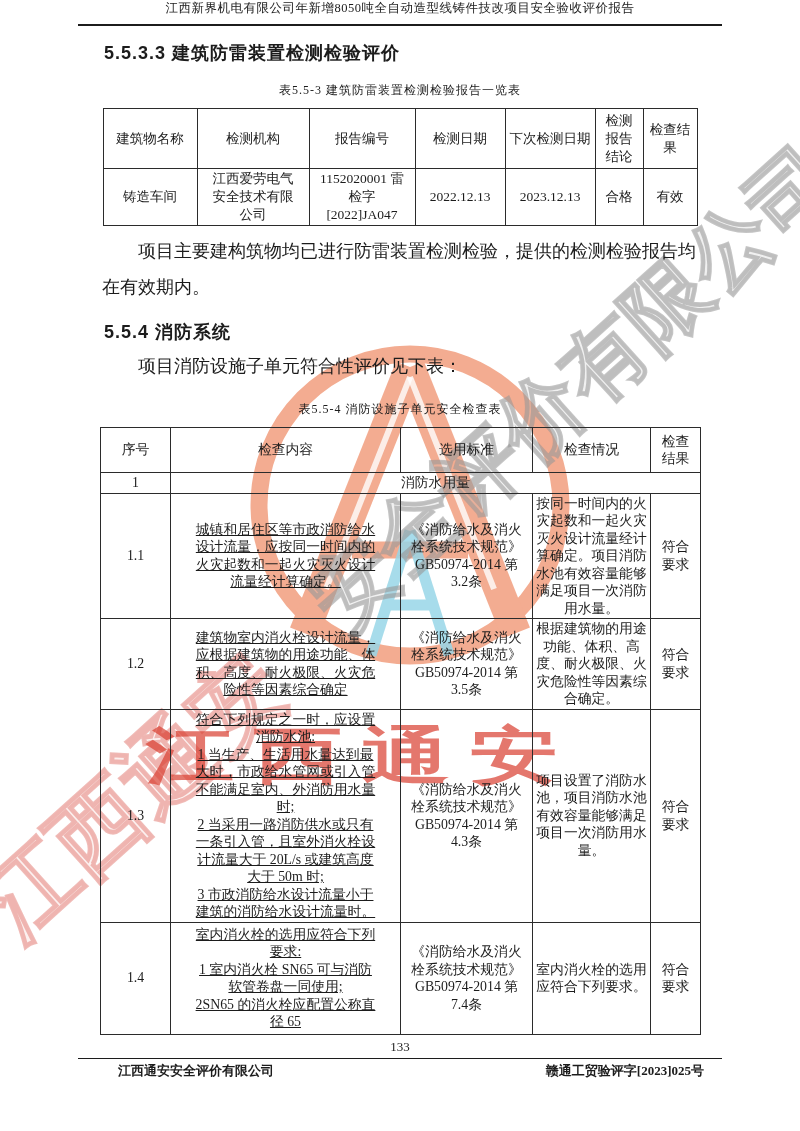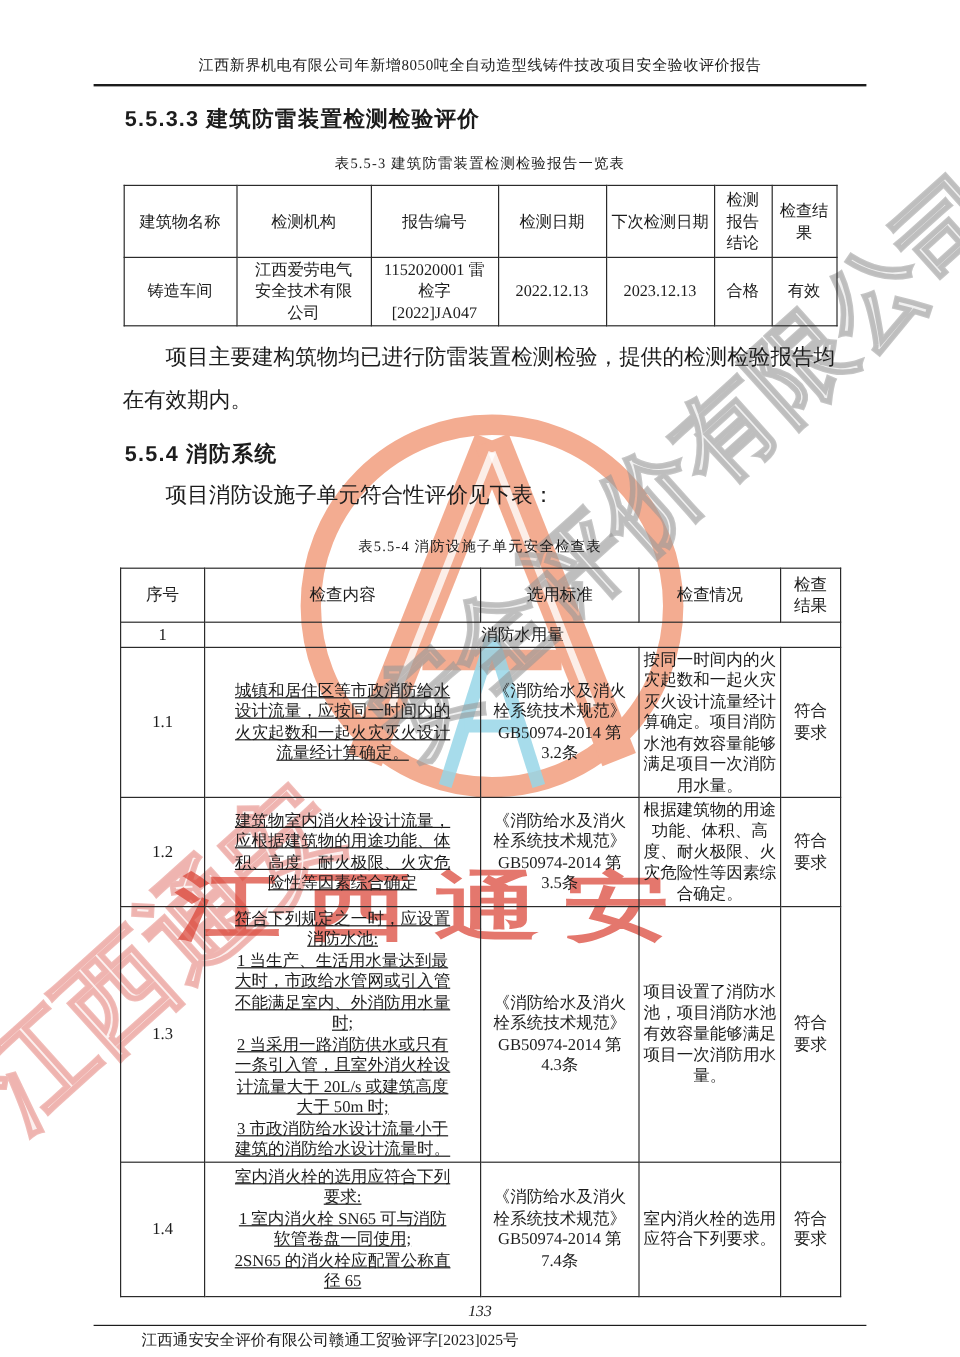--- a/index.html
+++ b/index.html
@@ -26,21 +26,21 @@
     color:rgba(185,185,185,0.22);
   }
   .wm-diag-lower {
     left:38px; top:842px; font-size:92px;
     -webkit-text-stroke:2px rgba(228,132,124,0.55);
     color:rgba(238,170,164,0.18);
   }
   .wm-diag-upper { left:362px; top:542px; font-size:84px; }
   
   .content { position:relative; z-index:1; }
-  .doc-header { padding-top:46px; text-align:center; font-size:12.5px; letter-spacing:0.5px; }
+  .doc-header { text-align:center; font-size:12.5px; letter-spacing:0.5px; }
   .header-rule { width:644px; margin:7px auto 0; border-bottom:2px solid #1c1c1c; }
   .sheet { width:600px; margin:0 auto; }
   h2.sec {
     font-family:"Liberation Sans","DejaVu Sans",sans-serif;
     font-size:18px; font-weight:bold; margin:15px 0 0 4px; letter-spacing:1px;
   }
   .tbl-caption { text-align:center; font-size:12px; margin-top:17px; letter-spacing:1px; }
   table { border-collapse:collapse; margin:9px auto 0; table-layout:fixed; }
   td,th { border:1px solid #2b2b2b; text-align:center; vertical-align:middle;
           font-weight:normal; overflow:hidden; }
@@ -58,24 +58,24 @@
   .t2 td.c-content { padding:1px 24px;text-decoration:underline; }
   .t2 td.c-standard { padding:1px 8px; }
   .t2 td.c-result { padding:1px 8px; }
   .t2 tr.group td { height:20px; }
   .t2 tr.r11 td { height:117px; }
   .t2 tr.r12 td { height:69px; }
   .t2 tr.r13 td { height:207px; }
   .t2 tr.r14 td { height:112px; }
   .ml { white-space:pre-line; }
   
-  .page-num { text-align:center; font-size:13px; margin-top:4px;font-style:italic; }
+  .page-num { text-align:center; font-size:13px; margin-top:4px; }
   .footer-rule { width:644px; margin:3px auto 0; border-bottom:1.5px solid #1c1c1c; }
-  .doc-footer { width:644px; margin:3px auto 0; display:flex; justify-content:flex-start;
-                font-size:13px; }
+  .doc-footer { width:644px; margin:3px auto 0; display:flex; justify-content:space-between;
+                font-size:13px;font-weight:bold; }
   .doc-footer .fl { margin-left:40px; }
   .doc-footer .fr { margin-right:18px; }
 </style>
 </head>
 <body>
 
 <div class="wm-layer">
   <svg class="wm-logo" width="340" height="340" viewBox="0 0 340 340" opacity="0.85">
     <circle cx="170" cy="170" r="151" fill="none" stroke="#f19e7e" stroke-width="17"></circle>
     <path d="M170,32 L64,298" stroke="#f19e7e" stroke-width="30" fill="none"></path>

